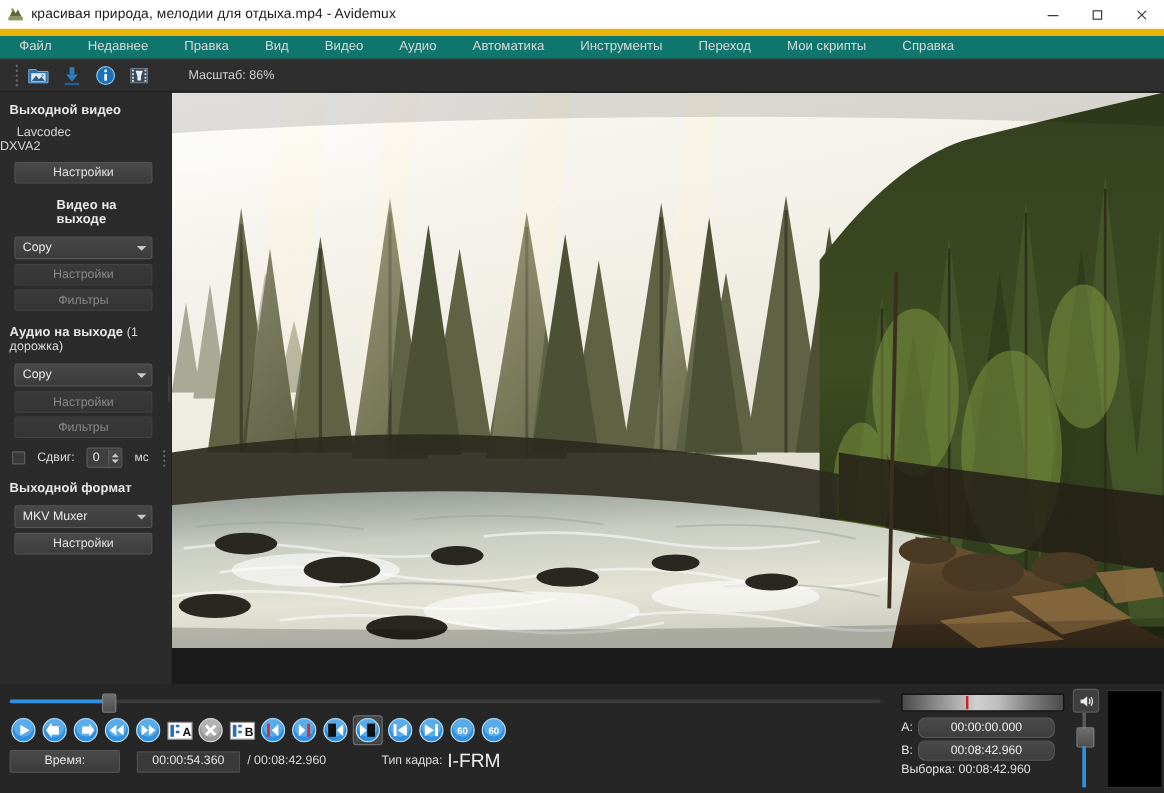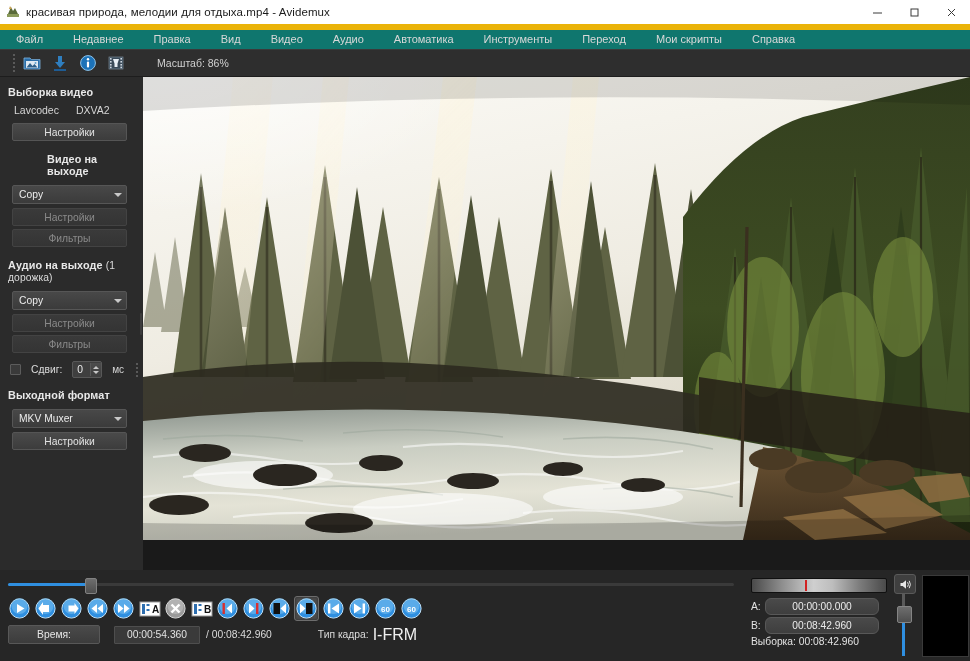--- a/index.html
+++ b/index.html
@@ -24,21 +24,21 @@
   .grip i{width:2px;height:2px;background:#6a6a6a;border-radius:50%;display:block;}
   .tbtn{width:26px;height:24px;display:flex;align-items:center;justify-content:center;border-radius:2px;margin:0 1px;}
   .tb-sep{width:9px;}
   .zoomlabel{font-size:10.5px;color:#d0d0d0;margin-left:18px;white-space:nowrap;}
 
   
   .middle{flex:1 1 auto;display:flex;min-height:0;background:#222;}
   .sidebar{width:138px;flex:0 0 138px;background:#2b2b2b;padding:6px 0 0 0;overflow:hidden;}
   .sec-title{font-size:10.8px;font-weight:bold;color:#e8e8e8;padding:3px 0 5px 8px;letter-spacing:.1px;}
   .sec-title span.sub{font-weight:normal;font-size:10.3px;color:#dcdcdc;}
-  .codecrow{display:flex;font-size:10.5px;color:#d5d5d5;padding:1px 0 5px 0;}
+  .codecrow{display:flex;font-size:10.5px;color:#d5d5d5;padding:1px 0 5px 0;flex-direction:column;}
   .codecrow .c1{width:62px;padding-left:14px;}
   .codecrow .c2{}
   .sbtn{height:16px;margin:2px 11px 3px 12px;background:linear-gradient(#4a4a4a,#3c3c3c);
         border:1px solid #555;border-radius:2px;color:#e2e2e2;font-size:10.3px;
         display:flex;align-items:center;justify-content:center;}
   .sbtn.disabled{background:linear-gradient(#3a3a3a,#343434);border-color:#434343;color:#8a8a8a;}
   .combo{height:17px;margin:3px 11px 4px 12px;background:linear-gradient(#484848,#3b3b3b);
          border:1px solid #565656;border-radius:2px;color:#ececec;font-size:10.3px;
          display:flex;align-items:center;padding:0 4px 0 6px;position:relative;}
   .combo .arrow{margin-left:auto;width:0;height:0;border-left:4px solid transparent;
@@ -193,21 +193,21 @@
       </svg>
     </div>
     <div class="tb-sep"></div>
     <div class="zoomlabel">Масштаб: 86%</div>
   </div>
 
   <div class="middle">
 
     <div class="sidebar">
 
-      <div class="sec-title">Выборка видео</div>
+      <div class="sec-title">Выходной видео</div>
       <div class="codecrow">
         <div class="c1">Lavcodec</div>
         <div class="c2">DXVA2</div>
       </div>
       <div class="sbtn">Настройки</div>
 
       <div class="sec-title" style="padding-top:9px;margin-left:39px;">Видео на выходе</div>
       <div class="combo">
         <span>Copy</span>
         <span class="arrow"></span>

